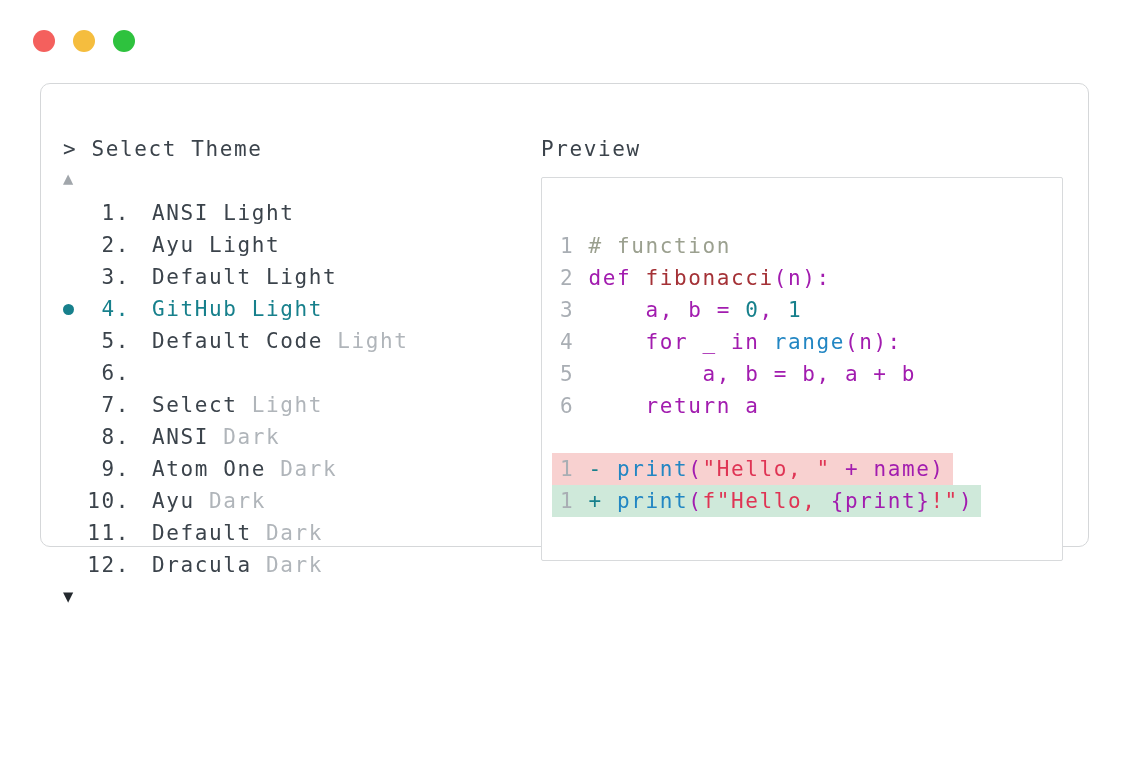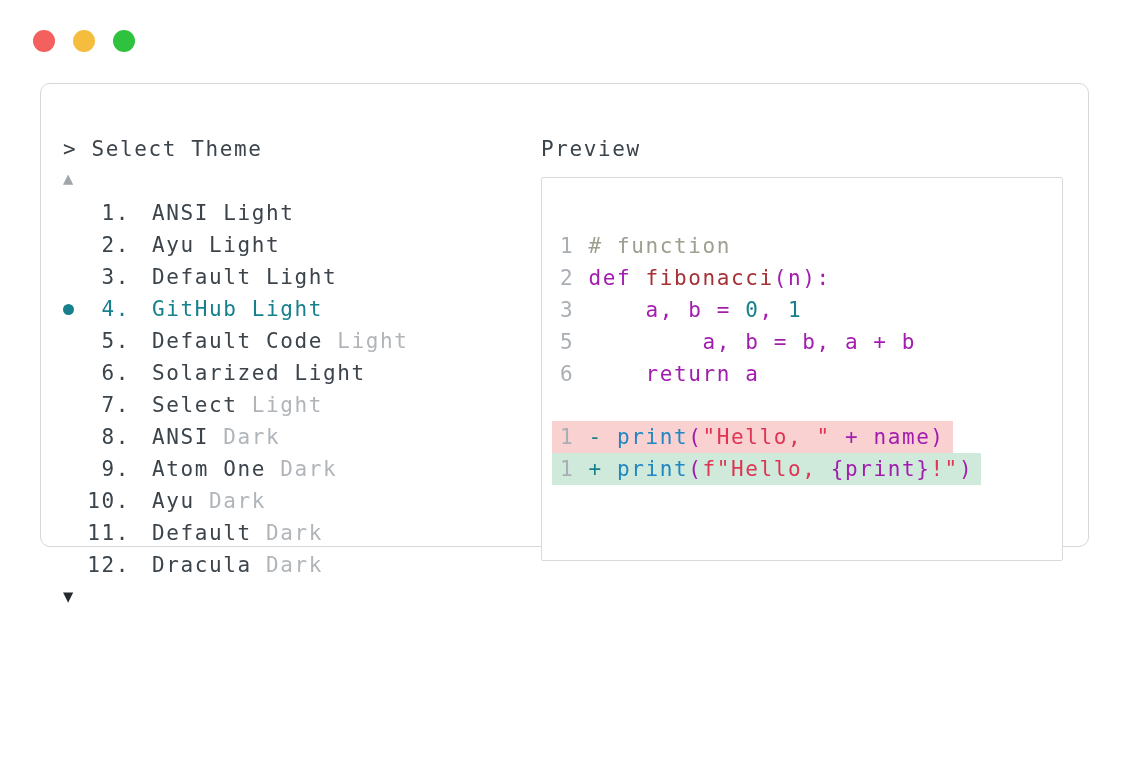--- a/index.html
+++ b/index.html
@@ -61,36 +61,37 @@
     <div class="mono preview-label">Preview</div>
 
     <div class="scroll-up">▲</div>
 
     <div class="theme-list">
         <div class="list-row"><span class="marker"></span><span class="num">1.</span><span class="nm">ANSI Light</span></div>
         <div class="list-row"><span class="marker"></span><span class="num">2.</span><span class="nm">Ayu Light</span></div>
         <div class="list-row"><span class="marker"></span><span class="num">3.</span><span class="nm">Default Light</span></div>
         <div class="list-row selected"><span class="marker"><span class="bullet"></span></span><span class="num">4.</span><span class="nm">GitHub Light</span></div>
         <div class="list-row"><span class="marker"></span><span class="num">5.</span><span class="nm">Default Code </span><span class="sfx">Light</span></div>
-        <div class="list-row"><span class="marker"></span><span class="num">6.</span><span class="nm">Solarized Light</span></div>
+        <div class="list-row"><span class="marker"></span><span class="num">6.</span></div>
         <div class="list-row"><span class="marker"></span><span class="num">7.</span><span class="nm">Select </span><span class="sfx">Light</span></div>
         <div class="list-row"><span class="marker"></span><span class="num">8.</span><span class="nm">ANSI </span><span class="sfx">Dark</span></div>
         <div class="list-row"><span class="marker"></span><span class="num">9.</span><span class="nm">Atom One </span><span class="sfx">Dark</span></div>
         <div class="list-row"><span class="marker"></span><span class="num">10.</span><span class="nm">Ayu </span><span class="sfx">Dark</span></div>
         <div class="list-row"><span class="marker"></span><span class="num">11.</span><span class="nm">Default </span><span class="sfx">Dark</span></div>
         <div class="list-row"><span class="marker"></span><span class="num">12.</span><span class="nm">Dracula </span><span class="sfx">Dark</span></div>
       </div>
 
     <div class="scroll-down">▼</div>
 
 
     <div class="preview-box">
         <div class="code-line"><span class="tk-linenum">1</span> <span class="tk-comment"># function</span></div>
         <div class="code-line"><span class="tk-linenum">2</span> <span class="tk-plain">def </span><span class="tk-funcname">fibonacci</span><span class="tk-plain">(n):</span></div>
         <div class="code-line"><span class="tk-linenum">3</span> <span class="tk-plain">    a, b = </span><span class="tk-number">0</span><span class="tk-plain">, </span><span class="tk-number">1</span></div>
+        <div class="code-line"><span class="tk-linenum">4</span> <span class="tk-plain">    for _ in </span><span class="tk-builtin">range</span><span class="tk-plain">(n):</span></div>
         <div class="code-line"><span class="tk-linenum">5</span> <span class="tk-plain">        a, b = b, a + b</span></div>
         <div class="code-line"><span class="tk-linenum">6</span> <span class="tk-plain">    return a</span></div>
         <div class="code-spacer"></div>
         <div class="code-line"><span class="diff-bg removed"><span class="tk-linenum">1</span> <span class="tk-sign">- </span><span class="tk-builtin">print</span><span class="tk-plain">(</span><span class="tk-string">"Hello, "</span><span class="tk-plain"> + name)</span></span></div>
         <div class="code-line"><span class="diff-bg added"><span class="tk-linenum">1</span> <span class="tk-sign">+ </span><span class="tk-builtin">print</span><span class="tk-plain">(</span><span class="tk-string">f"Hello, </span><span class="tk-plain">{print}</span><span class="tk-string">!"</span><span class="tk-plain">)</span></span></div>
       </div>
 
   </div>
 </div>
 

